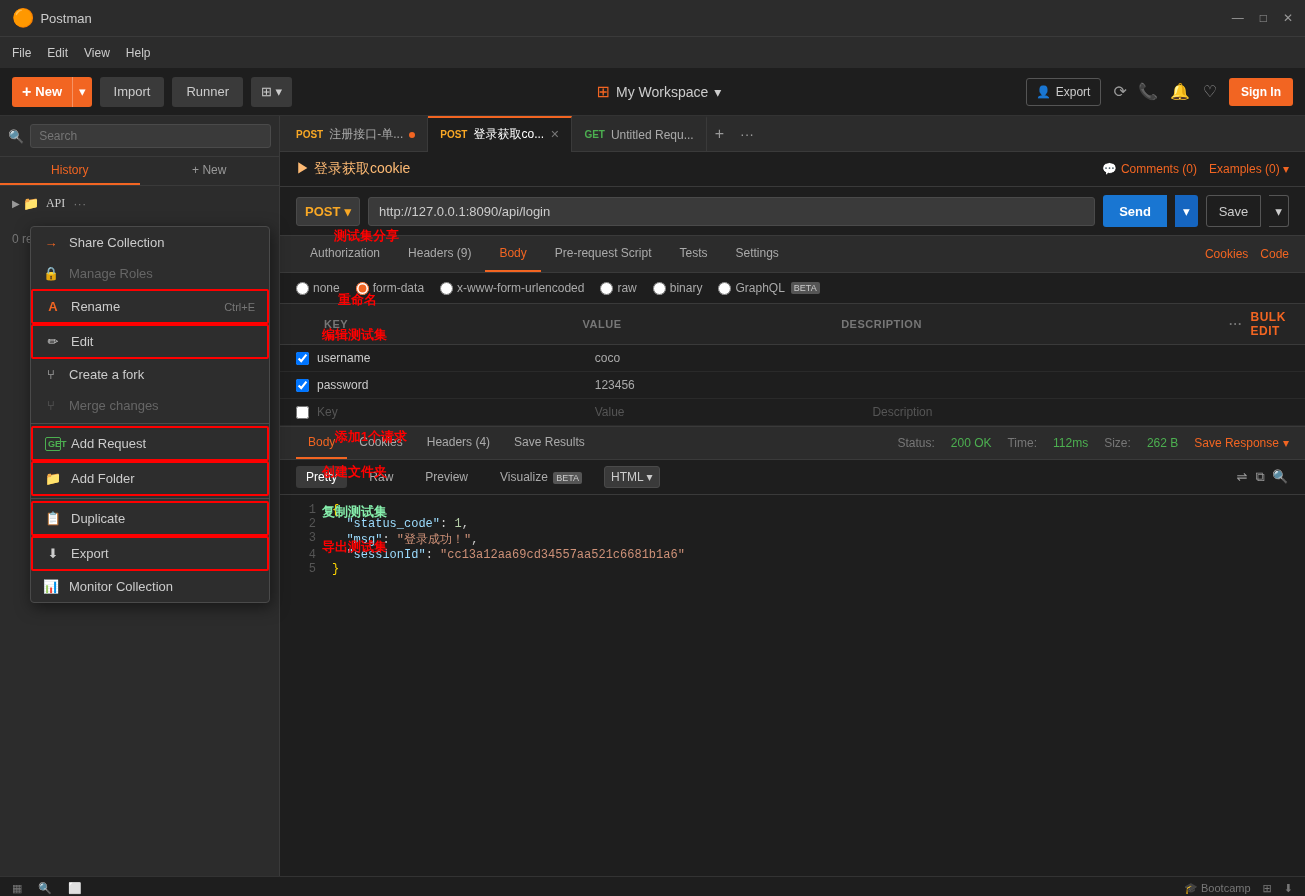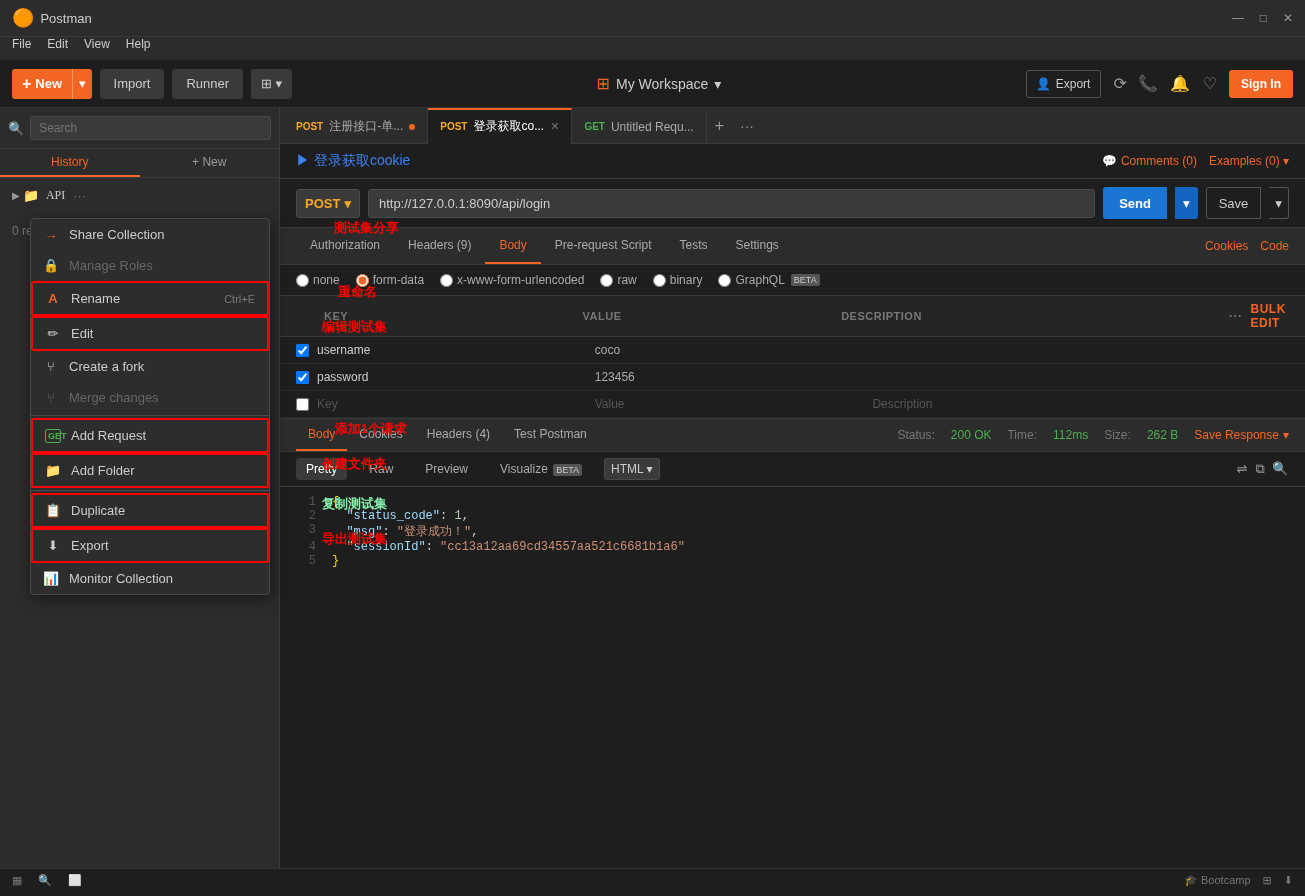--- a/index.html
+++ b/index.html
@@ -4,21 +4,21 @@
   <style>
     * { margin: 0; padding: 0; box-sizing: border-box; }
     body { font-family: 'Segoe UI', Arial, sans-serif; font-size: 13px; background: #1e1e1e; color: #ccc; width: 1305px; height: 896px; overflow: hidden; }
 
     
     .titlebar { display: flex; align-items: center; background: #2c2c2c; height: 36px; padding: 0 12px; }
     .titlebar-controls { margin-left: auto; display: flex; gap: 16px; }
     .titlebar-btn { color: #999; font-size: 12px; cursor: pointer; }
 
     
-    .menubar { display: flex; background: #2c2c2c; height: 24px; padding: 0 12px; border-top: 1px solid #3a3a3a; }
+    .menubar { display: flex; align-items: center; background: #2c2c2c; height: 32px; padding: 0 12px; border-top: 1px solid #3a3a3a; }
     .menubar-item { color: #ccc; font-size: 12px; margin-right: 16px; cursor: pointer; }
 
     
     .toolbar { display: flex; align-items: center; background: #1e1e1e; height: 48px; padding: 0 12px; border-bottom: 1px solid #333; }
     .btn-new { display: flex; align-items: center; background: #f26522; color: #fff; border: none; border-radius: 3px; height: 30px; cursor: pointer; }
     .btn-new-main { padding: 0 10px; font-size: 13px; font-weight: 600; display: flex; align-items: center; gap: 4px; }
     .btn-new-arrow { padding: 0 6px; border-left: 1px solid rgba(255,255,255,0.3); height: 100%; display: flex; align-items: center; }
     .btn-import { background: #3a3a3a; color: #ccc; border: none; border-radius: 3px; height: 30px; padding: 0 14px; margin-left: 8px; cursor: pointer; font-size: 13px; }
     .btn-runner { background: #3a3a3a; color: #ccc; border: none; border-radius: 3px; height: 30px; padding: 0 14px; margin-left: 8px; cursor: pointer; font-size: 13px; }
     .btn-layout { background: #3a3a3a; color: #ccc; border: none; border-radius: 3px; height: 30px; padding: 0 10px; margin-left: 8px; cursor: pointer; font-size: 13px; }
@@ -58,21 +58,21 @@
     .tab-method { font-size: 10px; font-weight: 700; }
     .tab-method.post { color: #f9a825; }
     .tab-method.get { color: #4caf50; }
     .tab-dot { width: 6px; height: 6px; border-radius: 50%; background: #f26522; }
     .tab-close { color: #777; font-size: 11px; cursor: pointer; }
     .tabs-add { color: #999; padding: 0 8px; font-size: 16px; cursor: pointer; }
     .tabs-more { color: #999; padding: 0 8px; font-size: 14px; cursor: pointer; }
 
     
     .request-header { display: flex; align-items: center; padding: 8px 16px; border-bottom: 1px solid #3a3a3a; }
-    .breadcrumb { color: #3b82f6; font-size: 14px; display: flex; align-items: center; gap: 4px; }
+    .breadcrumb { color: #fdba74; font-size: 14px; display: flex; align-items: center; gap: 4px; }
     .comments-examples { display: flex; gap: 12px; margin-left: auto; }
     .link-btn { color: #f26522; font-size: 12px; cursor: pointer; text-decoration: none; }
 
     
     .url-bar { display: flex; align-items: center; padding: 8px 16px; gap: 8px; border-bottom: 1px solid #3a3a3a; }
     .method-select { background: #3a3a3a; color: #f9a825; border: 1px solid #4a4a4a; border-radius: 3px; padding: 6px 8px; font-size: 13px; font-weight: 700; cursor: pointer; display: flex; align-items: center; gap: 4px; }
     .url-input { flex: 1; background: #3a3a3a; border: 1px solid #4a4a4a; border-radius: 3px; color: #ccc; padding: 6px 10px; font-size: 13px; outline: none; }
     .btn-send { background: #1976d2; color: #fff; border: none; border-radius: 3px 0 0 3px; height: 32px; padding: 0 16px; cursor: pointer; font-size: 13px; font-weight: 600; }
     .btn-send-arrow { background: #1565c0; color: #fff; border: none; border-radius: 0 3px 3px 0; height: 32px; padding: 0 8px; cursor: pointer; }
     .btn-save { background: transparent; color: #ccc; border: 1px solid #555; border-radius: 3px 0 0 3px; height: 32px; padding: 0 12px; cursor: pointer; font-size: 13px; }
@@ -396,21 +396,21 @@
       <span class="col-key" style="color:#555;">Key</span>
       <span class="col-val" style="color:#555;">Value</span>
       <span class="col-desc" style="color:#555;">Description</span>
     </div>
 
     <div class="response-section">
       <div class="response-tabs-bar">
         <div class="res-tab active">Body</div>
         <div class="res-tab">Cookies</div>
         <div class="res-tab">Headers (4)</div>
-        <div class="res-tab">Test Postman</div>
+        <div class="res-tab">Save Results</div>
         <div class="res-status">
           <span style="color:#777;">Status:</span>
           <span class="status-ok">200 OK</span>
           <span style="color:#777;">Time:</span>
           <span style="color:#4caf50;">112ms</span>
           <span style="color:#777;">Size:</span>
           <span style="color:#4caf50;">262 B</span>
           <span class="btn-save-res">
             <span>Save Response</span> ▾
           </span>

